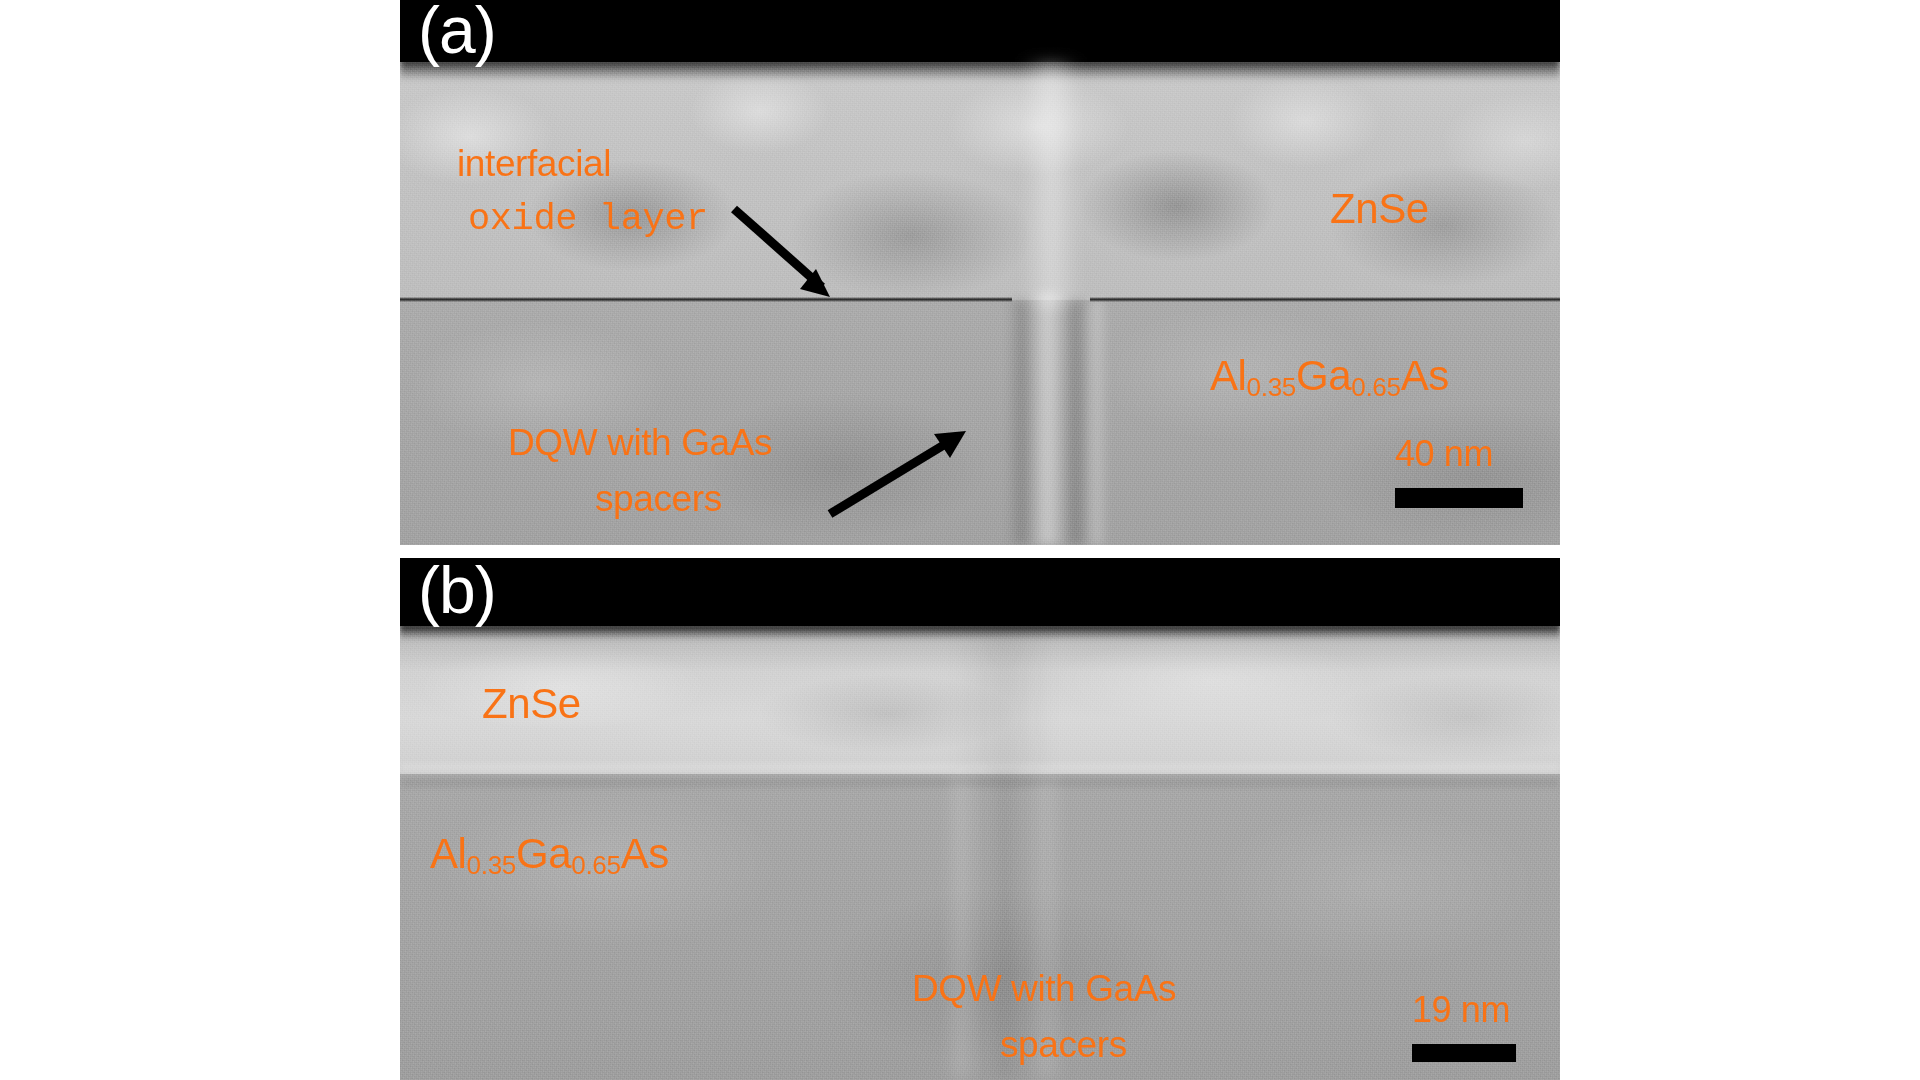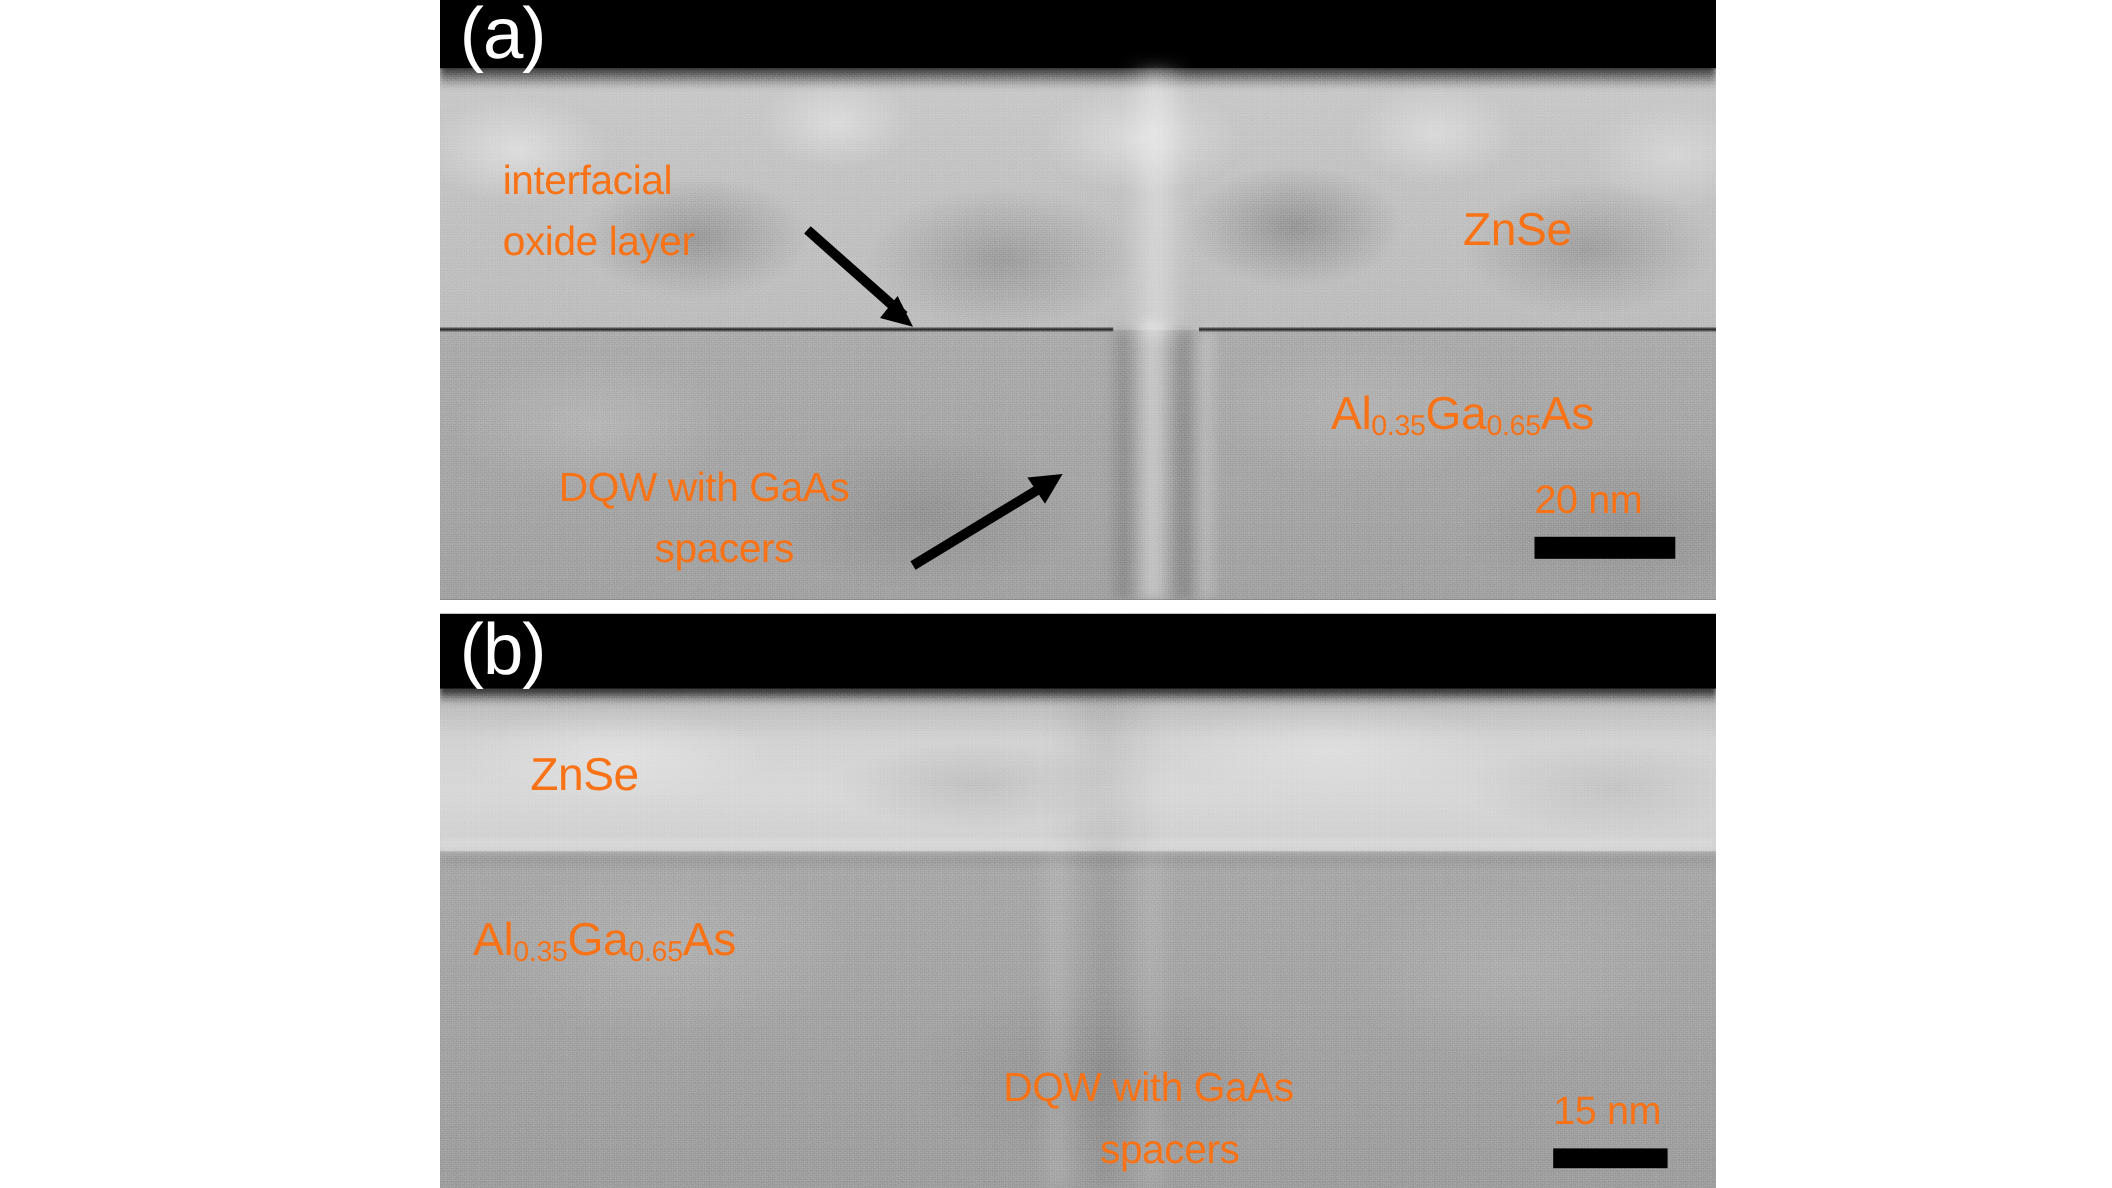--- a/index.html
+++ b/index.html
@@ -215,40 +215,40 @@
 
     <div class="oxide-line" style="left:0px; top:297px; width:612px;"></div>
 
     <div class="oxide-line" style="left:690px; top:297px; width:470px;"></div>
 
     <div class="grain"></div>
 
     <div class="ann white panel-label" style="left:18px; top:-6px;">(a)</div>
 
     <div class="ann ann-body" style="left:57px; top:143px;">interfacial</div>
-    <div class="ann ann-body" style="left:57px; top:199px;">oxide layer</div>
+    <div class="ann ann-body" style="left:68px; top:199px;font-family:Liberation Mono, monospace;">oxide layer</div>
 
     <svg class="arrow-svg" style="left:330px; top:205px;" width="130" height="110" viewBox="0 0 130 110">
       <line x1="4" y1="4" x2="92" y2="82" stroke="#000000" stroke-width="9" stroke-linecap="butt"></line>
       <polygon points="100,92 70,84 86,64" fill="#000000"></polygon>
     </svg>
 
     <div class="ann ann-body" style="left:930px; top:185px; font-size:42px;">ZnSe</div>
 
     <div class="ann ann-formula" style="left:810px; top:352px;"><span>Al</span><sub>0.35</sub><span>Ga</span><sub>0.65</sub><span>As</span></div>
 
     <div class="ann ann-body" style="left:108px; top:422px;">DQW with GaAs</div>
     <div class="ann ann-body" style="left:195px; top:478px;">spacers</div>
 
     <svg class="arrow-svg" style="left:424px; top:418px;" width="180" height="110" viewBox="0 0 180 110">
       <line x1="6" y1="96" x2="128" y2="22" stroke="#000000" stroke-width="9" stroke-linecap="butt"></line>
       <polygon points="142,13 110,16 126,40" fill="#000000"></polygon>
     </svg>
 
-    <div class="ann scale-text" style="left:995px; top:434px;">20 nm</div>
+    <div class="ann scale-text" style="left:995px; top:434px;">40 nm</div>
     <div class="scale-bar" style="left:995px; top:488px; width:128px; height:20px;"></div>
   </div>
 
   <div class="panel" id="panel-b">
 
     <div class="stratum vacuum" style="top:0; height:74px;"></div>
 
     <div class="stratum znse-b" style="top:68px; height:152px;"></div>
 
     <div class="stratum algaas-b" style="top:216px; height:306px;"></div>
@@ -278,17 +278,17 @@
 
     <div class="ann white panel-label" style="left:18px; top:-4px;">(b)</div>
 
     <div class="ann" style="left:82px; top:122px; font-size:42px;">ZnSe</div>
 
     <div class="ann ann-formula" style="left:30px; top:272px;"><span>Al</span><sub>0.35</sub><span>Ga</span><sub>0.65</sub><span>As</span></div>
 
     <div class="ann ann-body" style="left:512px; top:410px;">DQW with GaAs</div>
     <div class="ann ann-body" style="left:600px; top:466px;">spacers</div>
 
-    <div class="ann scale-text" style="left:1012px; top:432px;">15 nm</div>
+    <div class="ann scale-text" style="left:1012px; top:432px;">19 nm</div>
     <div class="scale-bar" style="left:1012px; top:486px; width:104px; height:18px;"></div>
   </div>
 
 </div>
 
 </body></html>

